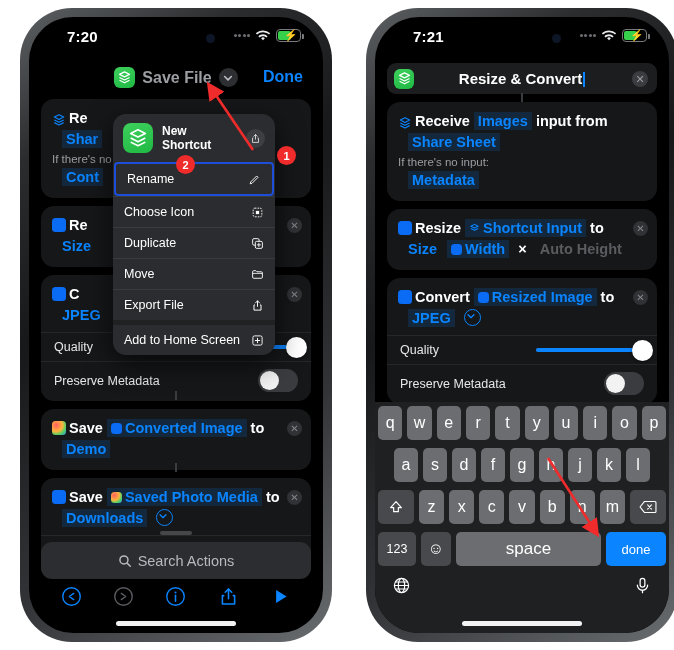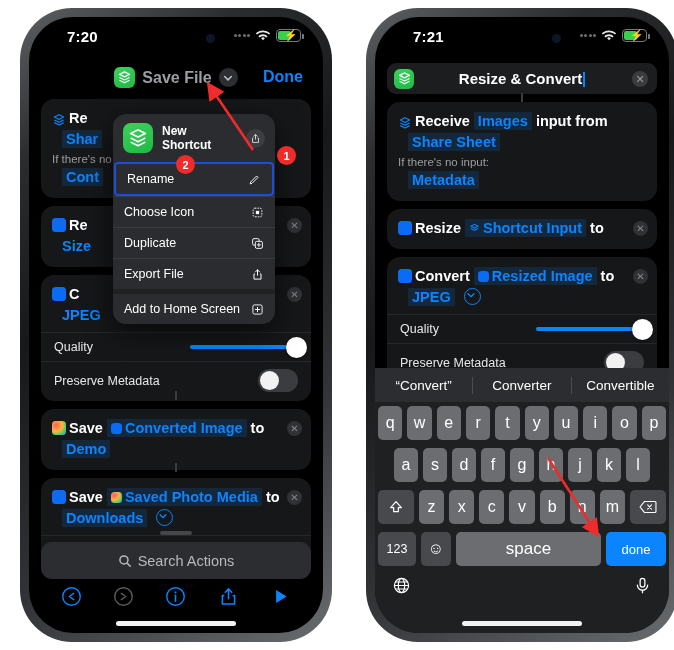--- a/index.html
+++ b/index.html
@@ -284,20 +284,27 @@
       </div>
       <div class="mi">
         <span class="t">Duplicate</span>
         <svg viewBox="0 0 24 24">
             <rect x="3" y="3" width="12" height="12" rx="2.5" fill="none" stroke="#fff" stroke-width="1.7"></rect>
             <rect x="8" y="8" width="13" height="13" rx="2.5" fill="#2b2c2f" stroke="#fff" stroke-width="1.7"></rect>
             <path d="M14.5 11.5v6M11.5 14.5h6" stroke="#fff" stroke-width="1.6" stroke-linecap="round"></path>
           </svg>
       </div>
       <div class="mi">
+        <span class="t">Move</span>
+        <svg viewBox="0 0 24 24">
+            <path d="M3 7a2 2 0 0 1 2-2h4l2 2h8a2 2 0 0 1 2 2v8a2 2 0 0 1-2 2H5a2 2 0 0 1-2-2z" fill="none" stroke="#fff" stroke-width="1.7" stroke-linejoin="round"></path>
+            <path d="M3 10h18" stroke="#fff" stroke-width="1.5"></path>
+          </svg>
+      </div>
+      <div class="mi">
         <span class="t">Export File</span>
         <svg viewBox="0 0 24 24">
             <path d="M12 3.5v10" stroke="#fff" stroke-width="1.8" stroke-linecap="round"></path>
             <path d="M8.3 7.2 12 3.4l3.7 3.8" fill="none" stroke="#fff" stroke-width="1.8" stroke-linecap="round" stroke-linejoin="round"></path>
             <path d="M6.5 11H5.5v9.5h13V11h-1" fill="none" stroke="#fff" stroke-width="1.8" stroke-linecap="round" stroke-linejoin="round"></path>
           </svg>
       </div>
       <div class="mi gap">
         <span class="t">Add to Home Screen</span>
         <svg viewBox="0 0 24 24">
@@ -366,20 +373,24 @@
       <div class="connector" style="top:112px"></div>
 
       <div class="card">
         <div class="x">✕</div>
         <div class="ln"><span class="gi blue"></span><span>Resize</span>
           <span class="tok"><span class="gi sc" style="width:11px;height:11px;vertical-align:-1px"><svg viewBox="0 0 24 24" width="11" height="11">
                   <path d="M12 3 4 7l8 4 8-4z" fill="none" stroke="#0a84ff" stroke-width="2.4" stroke-linejoin="round"></path>
                   <path d="M4 12l8 4 8-4" fill="none" stroke="#0a84ff" stroke-width="2.4" stroke-linejoin="round"></path>
                 </svg></span><span>Shortcut Input</span></span>
           <span>to</span></div>
+        <div class="ln sub"><span class="tok plain">Size</span>
+          <span class="tok" style="margin-left:6px"><span class="gi blue" style="width:11px;height:11px;vertical-align:-1px"></span><span>Width</span></span>
+          <span style="color:#fff;margin:0 5px">×</span>
+          <span class="tok dim">Auto Height</span></div>
       </div>
       <div class="connector" style="top:196px"></div>
 
       <div class="card" style="padding-bottom:2px">
         <div class="x">✕</div>
         <div class="ln"><span class="gi blue"></span><span>Convert</span>
           <span class="tok"><span class="gi blue" style="width:11px;height:11px;vertical-align:-1px"></span><span>Resized Image</span></span>
           <span>to</span></div>
         <div class="ln sub"><span class="tok">JPEG</span>
           <span style="margin-left:5px;display:inline-block;width:15px;height:15px;border:1.5px solid #0a84ff;border-radius:50%;vertical-align:-3px;position:relative"><svg viewBox="0 0 12 12" style="position:absolute;left:1px;top:1px;width:10px;height:10px">
@@ -401,27 +412,20 @@
             </span>
         </div>
       </div>
       <div class="connector" style="top:368px"></div>
       <div class="card" style="height:30px;overflow:hidden">
         <div class="ln"><span class="gi photos"></span><span style="color:#fff">Save</span> <span class="tok">Converted Image</span> <span style="color:#fff">to</span></div>
       </div>
     </div>
 
     <div style="position:absolute;left:0;right:0;bottom:0;height:265px">
-      <div class="sugg">
-        <div>“Convert”</div>
-        <div class="sep"></div>
-        <div>Converter</div>
-        <div class="sep"></div>
-        <div>Convertible</div>
-      </div>
       <div class="kb">
         <div class="krow" id="krow1">
             <div class="key">q</div>
             <div class="key">w</div>
             <div class="key">e</div>
             <div class="key">r</div>
             <div class="key">t</div>
             <div class="key">y</div>
             <div class="key">u</div>
             <div class="key">i</div>

